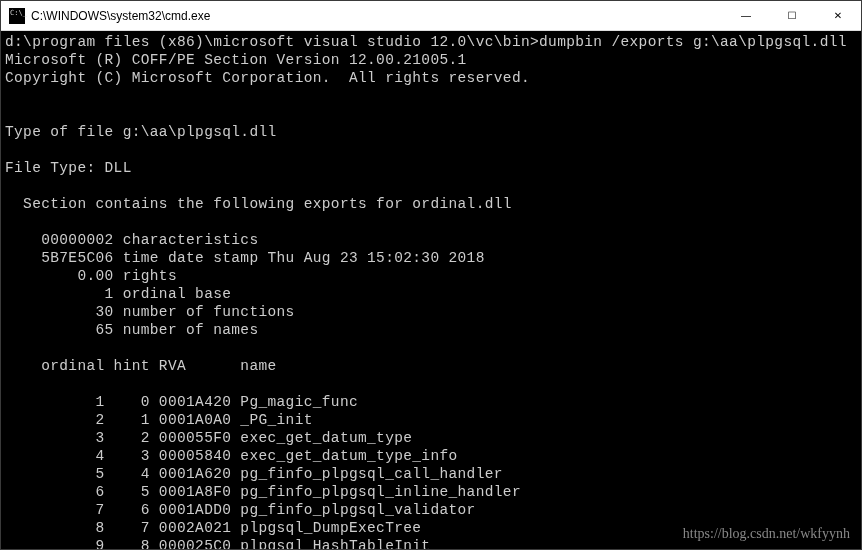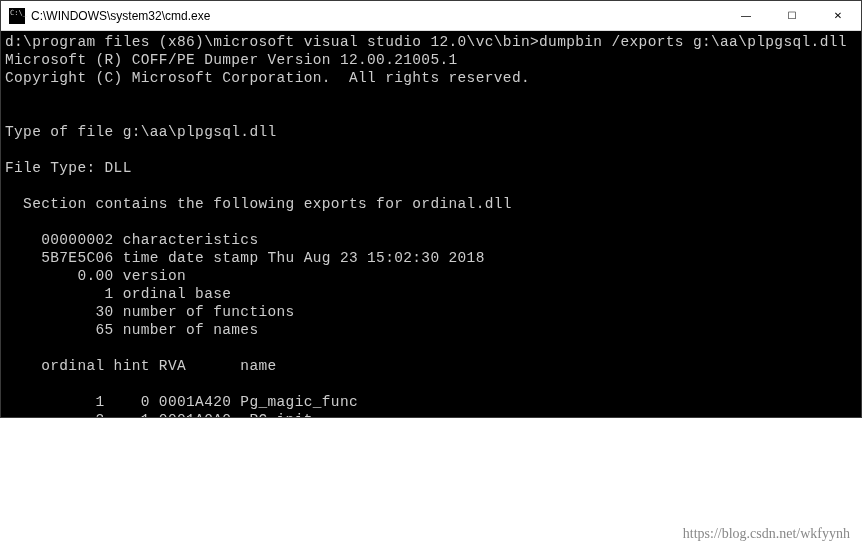--- a/index.html
+++ b/index.html
@@ -6,21 +6,21 @@
     body {
       width: 862px;
       height: 550px;
       font-family: "Segoe UI", Tahoma, sans-serif;
       background: #fff;
       overflow: hidden;
       position: relative;
     }
     .window {
       width: 862px;
-      height: 418px;
+      height: 550px;
       border: 1px solid #3a3a3a;
       background: #fca5a5;
       display: flex;
       flex-direction: column;
     }
     .titlebar {
       height: 30px;
       background: #fff;
       border-bottom: 1px solid #ddd;
       display: flex;
@@ -94,33 +94,33 @@
   <div class="titlebar">
     <span class="titlebar-icon"></span>
     <span class="titlebar-title">C:\WINDOWS\system32\cmd.exe</span>
     <div class="window-controls">
       <div class="win-btn">—</div>
       <div class="win-btn">☐</div>
       <div class="win-btn close">✕</div>
     </div>
   </div>
   <div class="terminal"><span>d:\program files (x86)\microsoft visual studio 12.0\vc\bin&gt;dumpbin /exports g:\aa\plpgsql.dll</span>
-<span>Microsoft (R) COFF/PE Dumper Version 12.00.21005.1</span>
+<span>Microsoft (R) COFF/PE Section Version 12.00.21005.1</span>
 <span>Copyright (C) Microsoft Corporation.  All rights reserved.</span>
 
 
 <span>Type of file g:\aa\plpgsql.dll</span>
 
 <span>File Type: DLL</span>
 
 <span>  Section contains the following exports for ordinal.dll</span>
 
 <span>    00000002 characteristics</span>
 <span>    5B7E5C06 time date stamp Thu Aug 23 15:02:30 2018</span>
-<span>        0.00 version</span>
+<span>        0.00 rights</span>
 <span>           1 ordinal base</span>
 <span>          30 number of functions</span>
 <span>          65 number of names</span>
 
 <span>    ordinal hint RVA      name</span>
 
 <span id="exports-block">          1    0 0001A420 Pg_magic_func
           2    1 0001A0A0 _PG_init
           3    2 000055F0 exec_get_datum_type
           4    3 00005840 exec_get_datum_type_info

